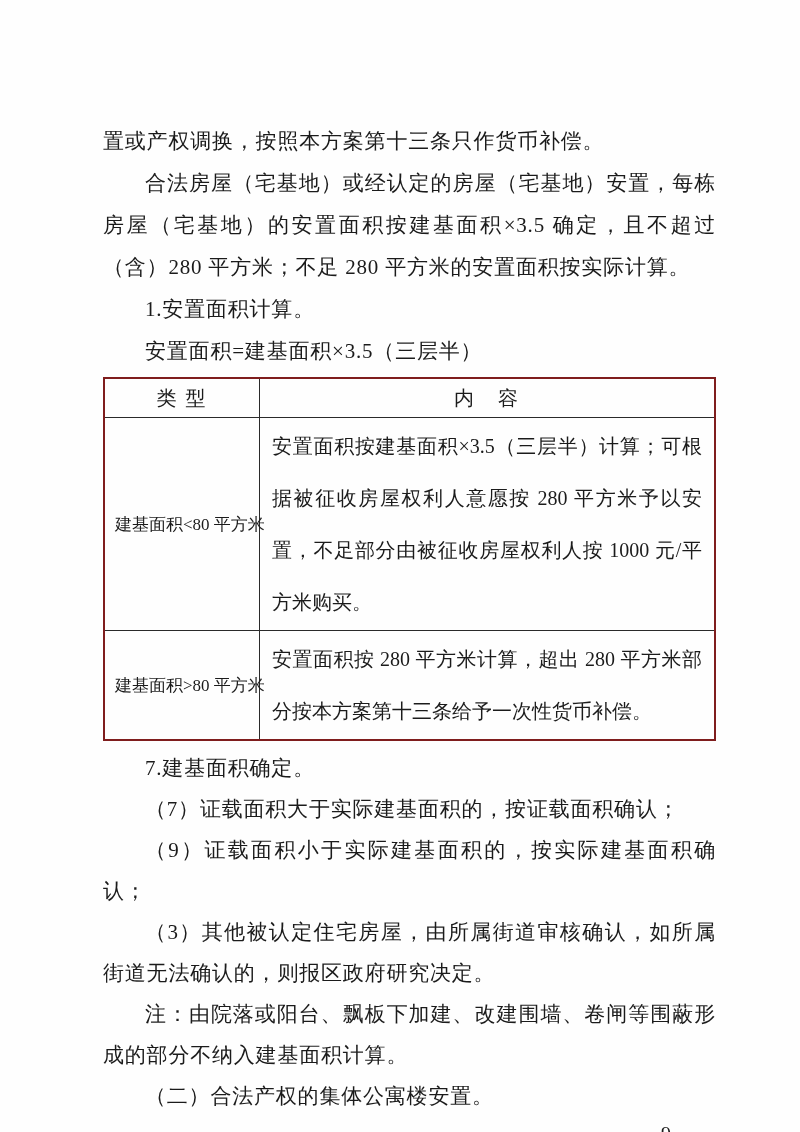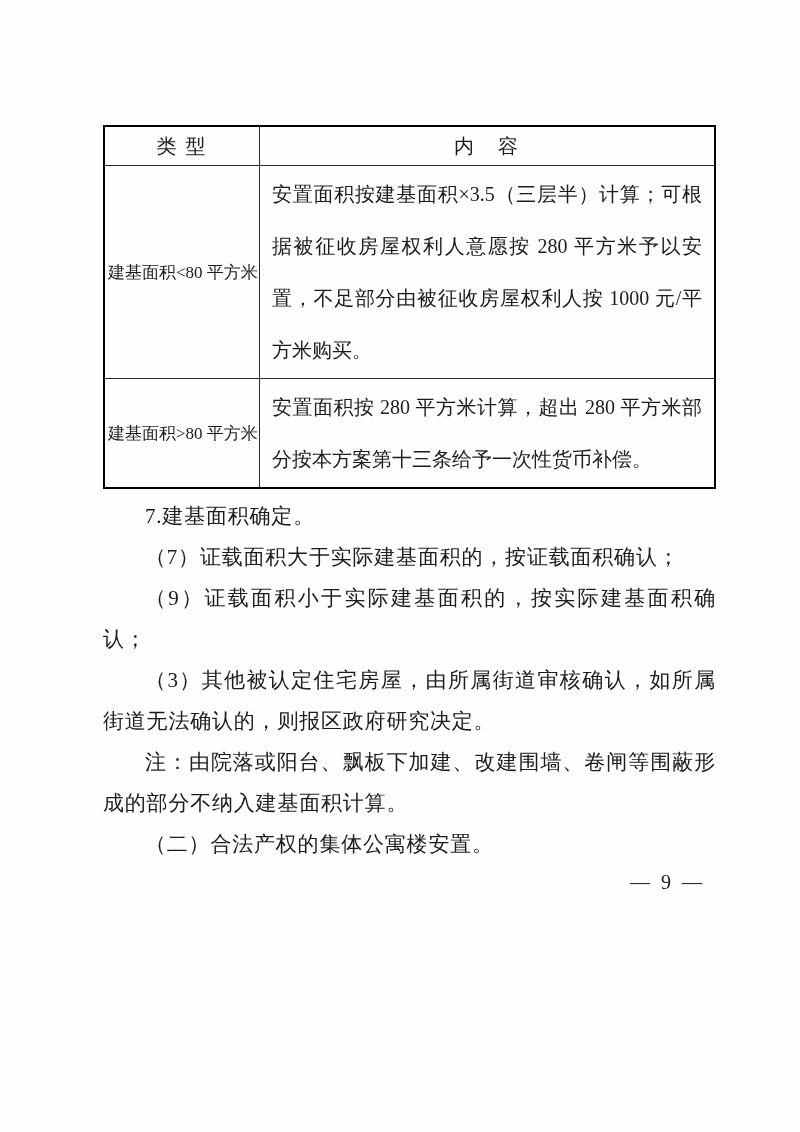--- a/index.html
+++ b/index.html
@@ -26,38 +26,38 @@
     letter-spacing: 0.8px;
     text-align: justify;
   }
   p.indent { text-indent: 2em; }
   .bottom p.doc { line-height: 41px; }
 
   table.doc-table {
     width: 100%;
     table-layout: fixed;
     border-collapse: collapse;
-    border: 2px solid #000000;
+    border: 2px solid #7f1d1d;
     margin: 5px 0 7px 0;
   }
   table.doc-table th, table.doc-table td {
     border: 1px solid #2a2a2a;
     vertical-align: middle;
   }
   th.col-type { width: 152px; }
   table.doc-table th {
     font-weight: normal;
     font-size: 20px;
     height: 36px;
     letter-spacing: 2px;
     text-align: center;
   }
   td.type-cell {
     font-size: 17px;
-    padding: 0 3px;
+    padding: 0 10px;
     white-space: nowrap;
   }
   td.content-cell {
     font-size: 20px;
     line-height: 52px;
     padding: 2px 12px;
     text-align: justify;
   }
   tr.row-tall  { height: 120px; }
   tr.row-short { height: 40px; }
@@ -70,20 +70,26 @@
     font-size: 20px;
     letter-spacing: 3px;
     line-height: 30px;
   }
 </style>
 </head>
 <body>
 
 <div class="page">
 
+  <div class="top">
+    <p class="doc">置或产权调换，按照本方案第十三条只作货币补偿。</p>
+    <p class="doc indent">合法房屋（宅基地）或经认定的房屋（宅基地）安置，每栋房屋（宅基地）的安置面积按建基面积×3.5 确定，且不超过（含）280 平方米；不足 280 平方米的安置面积按实际计算。</p>
+    <p class="doc indent">1.安置面积计算。</p>
+    <p class="doc indent">安置面积=建基面积×3.5（三层半）</p>
+  </div>
 
   <table class="doc-table">
     <thead>
       <tr>
         <th class="col-type">类 型</th>
         <th>内　容</th>
       </tr>
     </thead>
     <tbody>
       <tr class="row-tall">

